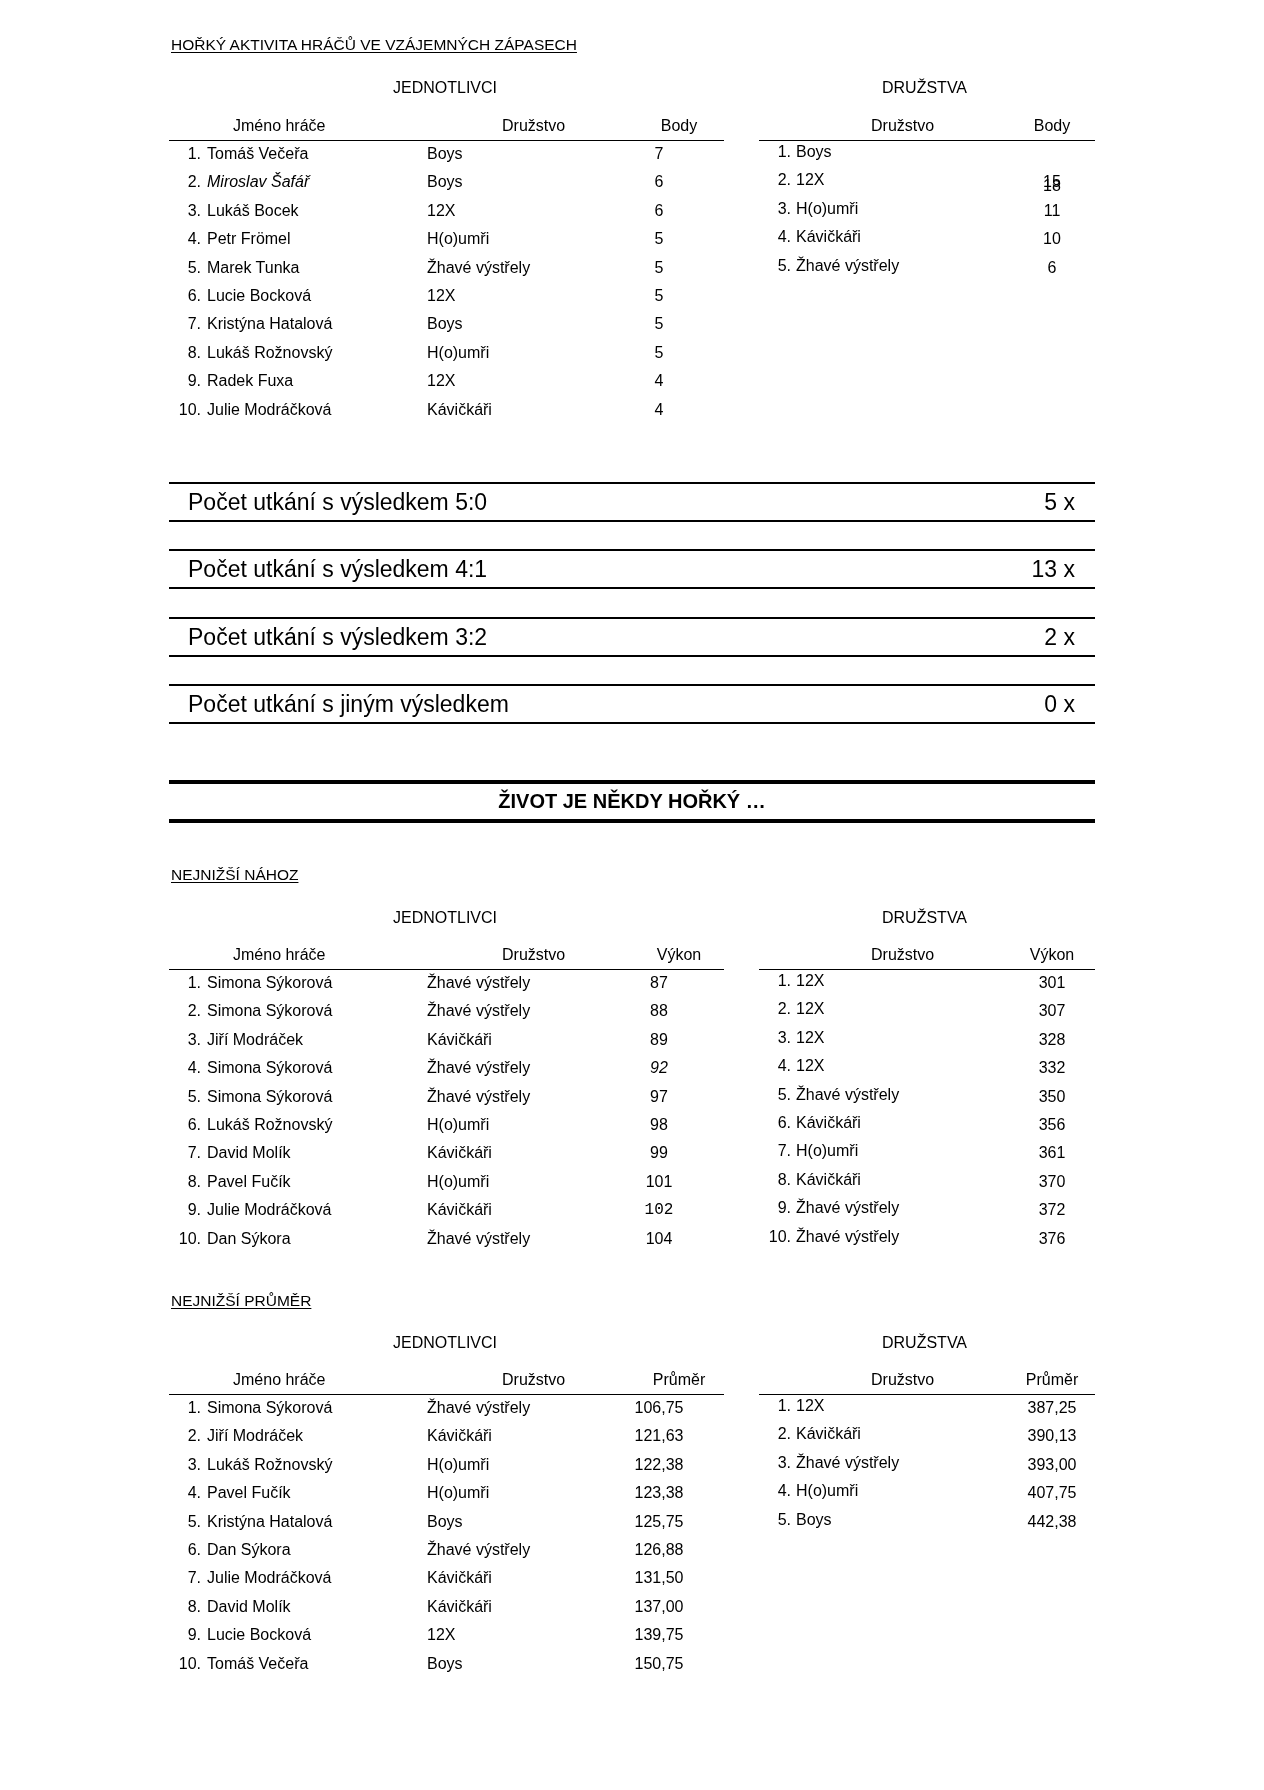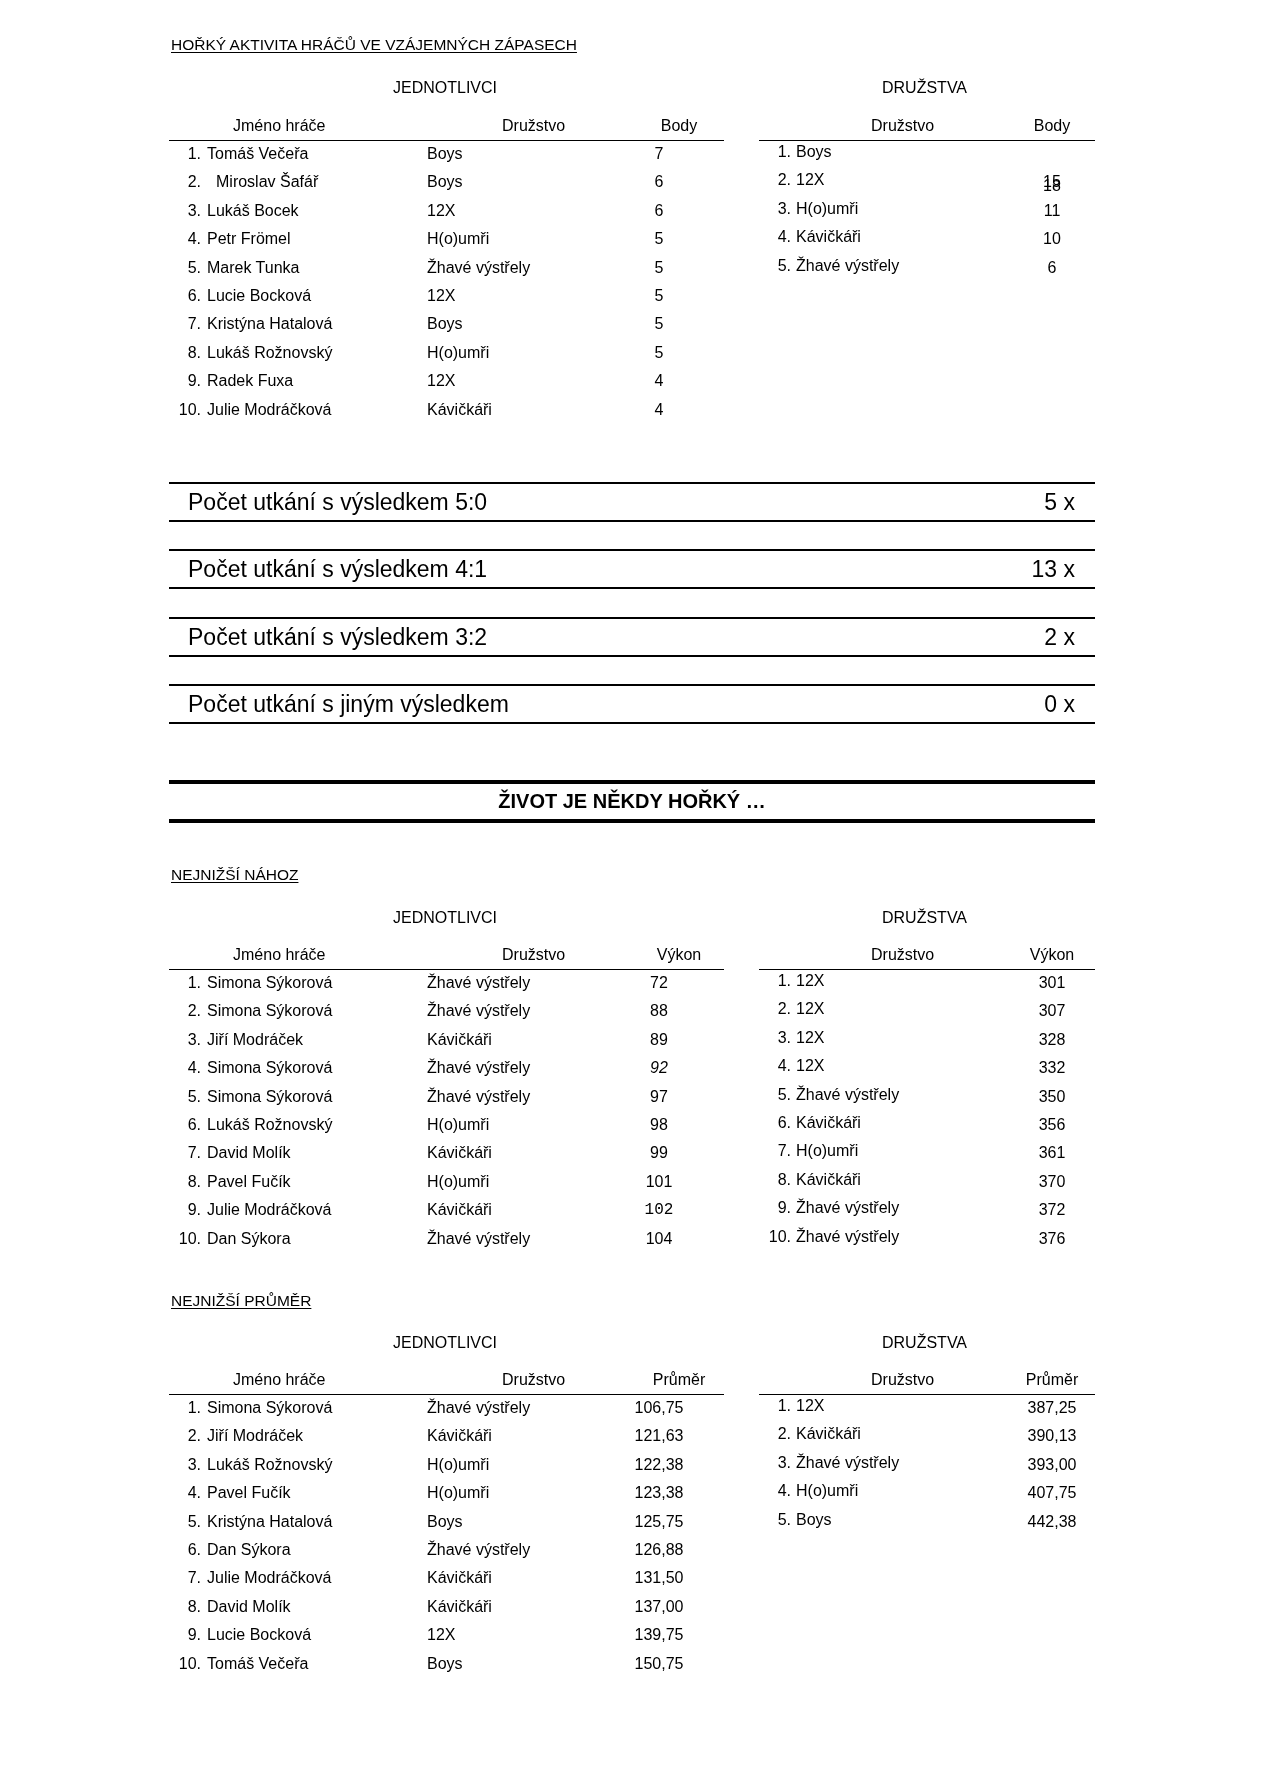--- a/index.html
+++ b/index.html
@@ -87,21 +87,21 @@
         <span class="num" style="left:480px; width:60px;">Body</span>
       </div>
       <div class="trow">
         <span class="rank" style="left:-6px;">1.</span>
         <span style="left:38px;">Tomáš Večeřa</span>
         <span style="left:258px;">Boys</span>
         <span class="num" style="left:450px; width:80px;">7</span>
       </div>
       <div class="trow">
         <span class="rank" style="left:-6px;">2.</span>
-        <span style="left:47px;">Miroslav Šafář</span>
+        <span style="left:38px;font-style:italic;">Miroslav Šafář</span>
         <span style="left:258px;">Boys</span>
         <span class="num" style="left:450px; width:80px;">6</span>
       </div>
       <div class="trow">
         <span class="rank" style="left:-6px;">3.</span>
         <span style="left:38px;">Lukáš Bocek</span>
         <span style="left:258px;">12X</span>
         <span class="num" style="left:450px; width:80px;">6</span>
       </div>
       <div class="trow">
@@ -210,21 +210,21 @@
   <div class="ind-table" style="top:946px;">
       <div class="thead">
         <span style="left:64px;">Jméno hráče</span>
         <span style="left:333px;">Družstvo</span>
         <span class="num" style="left:480px; width:60px;">Výkon</span>
       </div>
       <div class="trow">
         <span class="rank" style="left:-6px;">1.</span>
         <span style="left:38px;">Simona Sýkorová</span>
         <span style="left:258px;">Žhavé výstřely</span>
-        <span class="num" style="left:450px; width:80px;">72</span>
+        <span class="num" style="left:450px; width:80px;">87</span>
       </div>
       <div class="trow">
         <span class="rank" style="left:-6px;">2.</span>
         <span style="left:38px;">Simona Sýkorová</span>
         <span style="left:258px;">Žhavé výstřely</span>
         <span class="num" style="left:450px; width:80px;">88</span>
       </div>
       <div class="trow">
         <span class="rank" style="left:-6px;">3.</span>
         <span style="left:38px;">Jiří Modráček</span>

